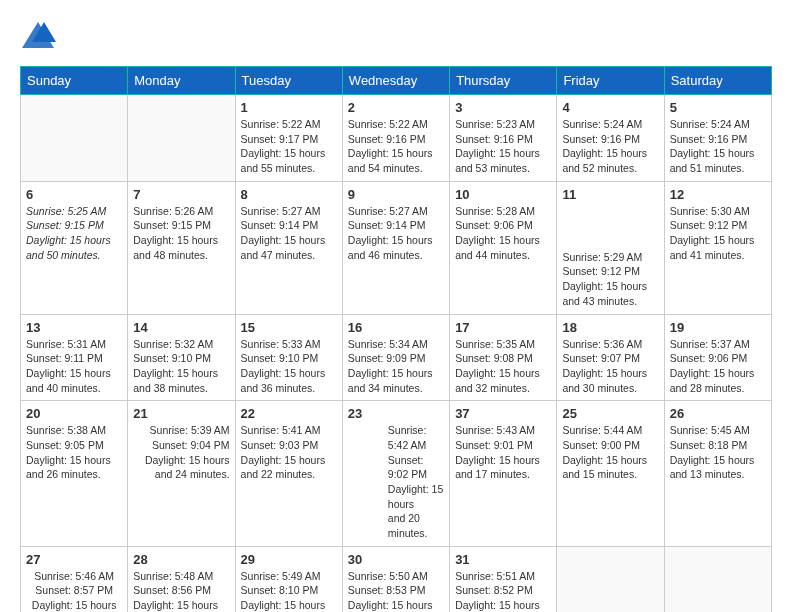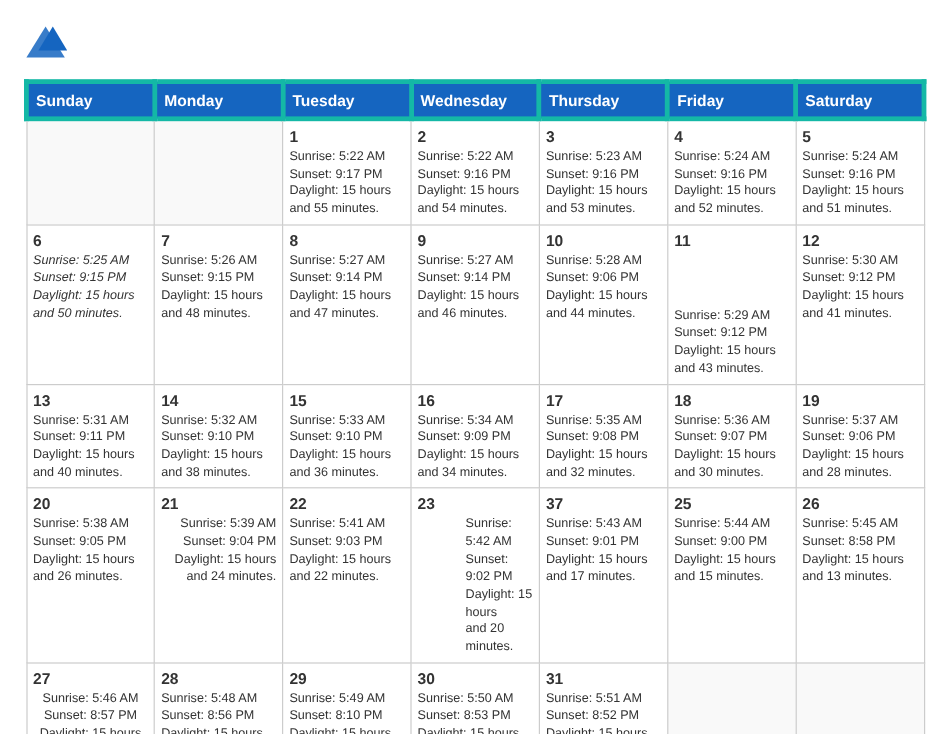--- a/index.html
+++ b/index.html
@@ -47,22 +47,22 @@
       width: 100%;
       border-collapse: collapse;
       border: 1px solid #ccc;
     }
     .calendar th {
       background-color: #1565c0;
       color: #fff;
       text-align: left;
       padding: 6px 6px;
       font-size: 13px;
-      font-weight: bold;
-      border: 4px solid #14b8a6;
+      font-weight: normal;
+      border: 1px solid #14b8a6;
     }
     .calendar td {
       vertical-align: top;
       border: 1px solid #ccc;
       padding: 5px 5px;
       width: 107px;
       min-height: 80px;
       background: #fff;
     }
     .calendar td.empty {
@@ -294,21 +294,21 @@
         <td>
           <span class="day-number">25</span>
           <div class="day-info" style="white-space: pre-line;">Sunrise: 5:44 AM
 Sunset: 9:00 PM
 Daylight: 15 hours
 and 15 minutes.</div>
         </td>
         <td>
           <span class="day-number">26</span>
           <div class="day-info" style="white-space: pre-line;">Sunrise: 5:45 AM
-Sunset: 8:58 PM
+Sunset: 8:18 PM
 Daylight: 15 hours
 and 13 minutes.</div>
         </td>
       </tr>
       <tr>
         <td>
           <span class="day-number">27</span>
           <div class="day-info" style="white-space: pre-line; text-align: center;">Sunrise: 5:46 AM
 Sunset: 8:57 PM
 Daylight: 15 hours

